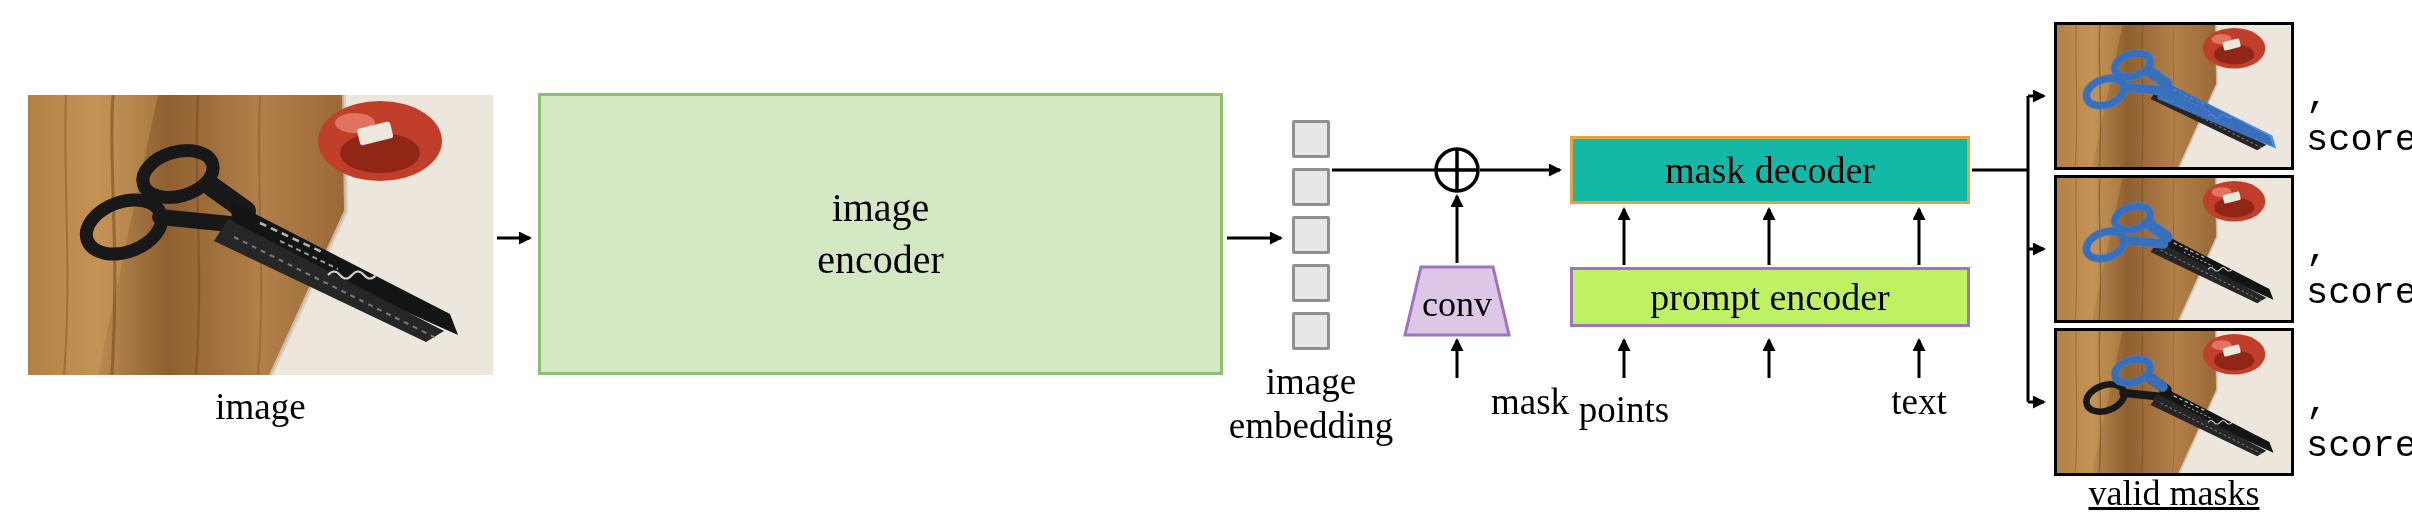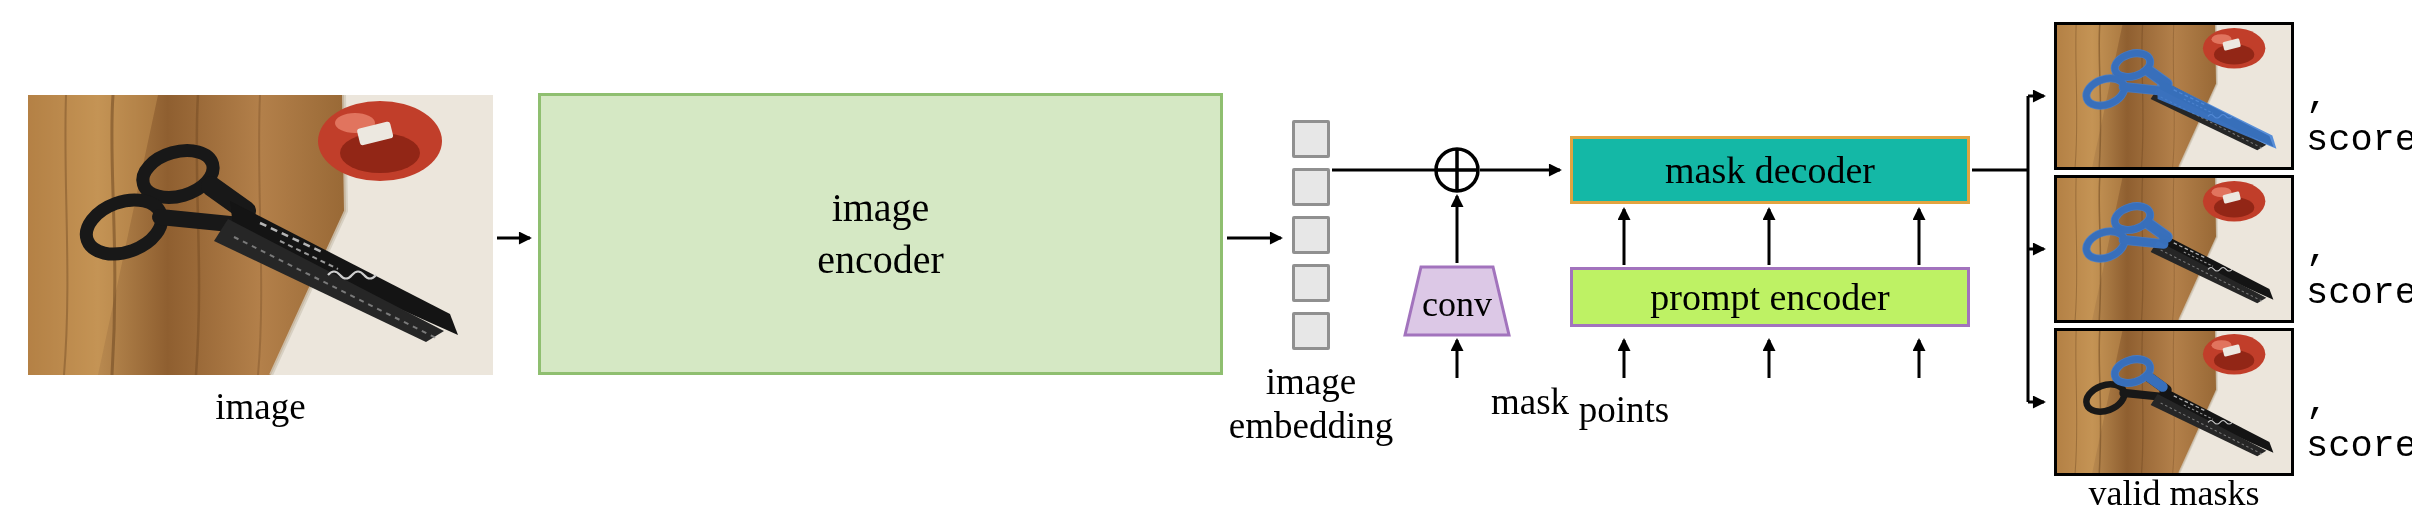--- a/index.html
+++ b/index.html
@@ -23,21 +23,21 @@
   .emb{position:absolute;left:1292px;width:38px;height:38px;background:#e7e7e7;
        border:3px solid #909090;border-radius:2px;box-sizing:border-box;}
 
   .caption{position:absolute;font-size:37px;line-height:1.18;text-align:center;white-space:pre-line;}
   #cap-image{left:28px;top:385px;width:465px;}
   #cap-embedding{left:1146px;top:360px;width:330px;}
   #cap-mask{left:1460px;top:380px;width:140px;}
   #cap-points{left:1544px;top:380px;width:160px;margin-top:8px;}
   #cap-box{left:1699px;top:380px;width:140px;}
   #cap-text{left:1849px;top:380px;width:140px;}
-  #cap-validmasks{left:2044px;top:472px;width:260px;font-size:36px;}
+  #cap-validmasks{left:2044px;top:472px;width:260px;font-size:36px;text-decoration:underline;}
   #conv-label{position:absolute;left:1403px;top:283px;width:108px;text-align:center;font-size:36px;}
 
   .photo{position:absolute;}
   #main-photo{left:28px;top:95px;width:465px;height:280px;}
   .thumb{position:absolute;left:2054px;width:240px;height:148px;border:3px solid #000;
          box-sizing:border-box;background:#9a6a38;}
   #thumb-1{top:22px;} #thumb-2{top:175px;} #thumb-3{top:328px;}
   .photo svg,.thumb svg{width:100%;height:100%;}
 
   .score{position:absolute;left:2306px;font-size:37px;line-height:44px;font-family:Liberation Mono, monospace;}
@@ -178,20 +178,21 @@
   <div class="box" id="decoder-box">
     <span>mask decoder</span>
   </div>
 
   <div class="box" id="prompt-box">
     <span>prompt encoder</span>
   </div>
 
   <div class="caption" id="cap-mask">mask</div>
   <div class="caption" id="cap-points">points</div>
+  <div class="caption" id="cap-text">text</div>
 
   <div class="thumb" id="thumb-1">
     <svg viewBox="0 0 465 280" preserveAspectRatio="none">
         <use href="#photo-base"></use>
         <use href="#mask-full"></use>
       </svg>
   </div>
   <div class="thumb" id="thumb-2">
     <svg viewBox="0 0 465 280" preserveAspectRatio="none">
         <use href="#photo-base"></use>

